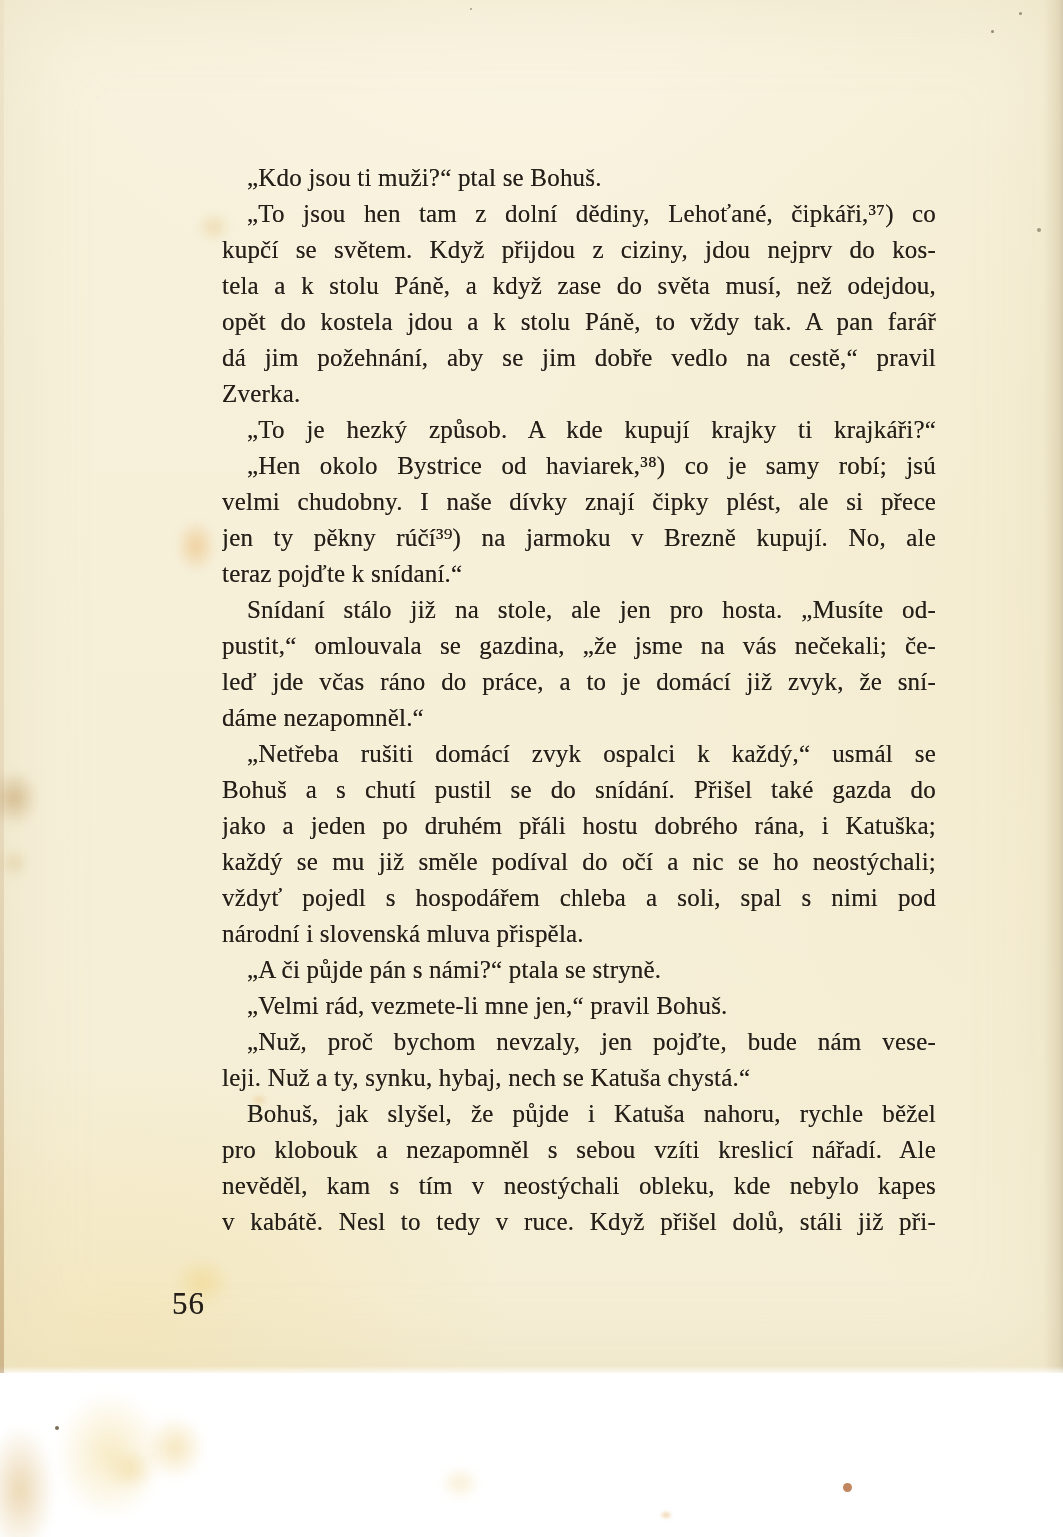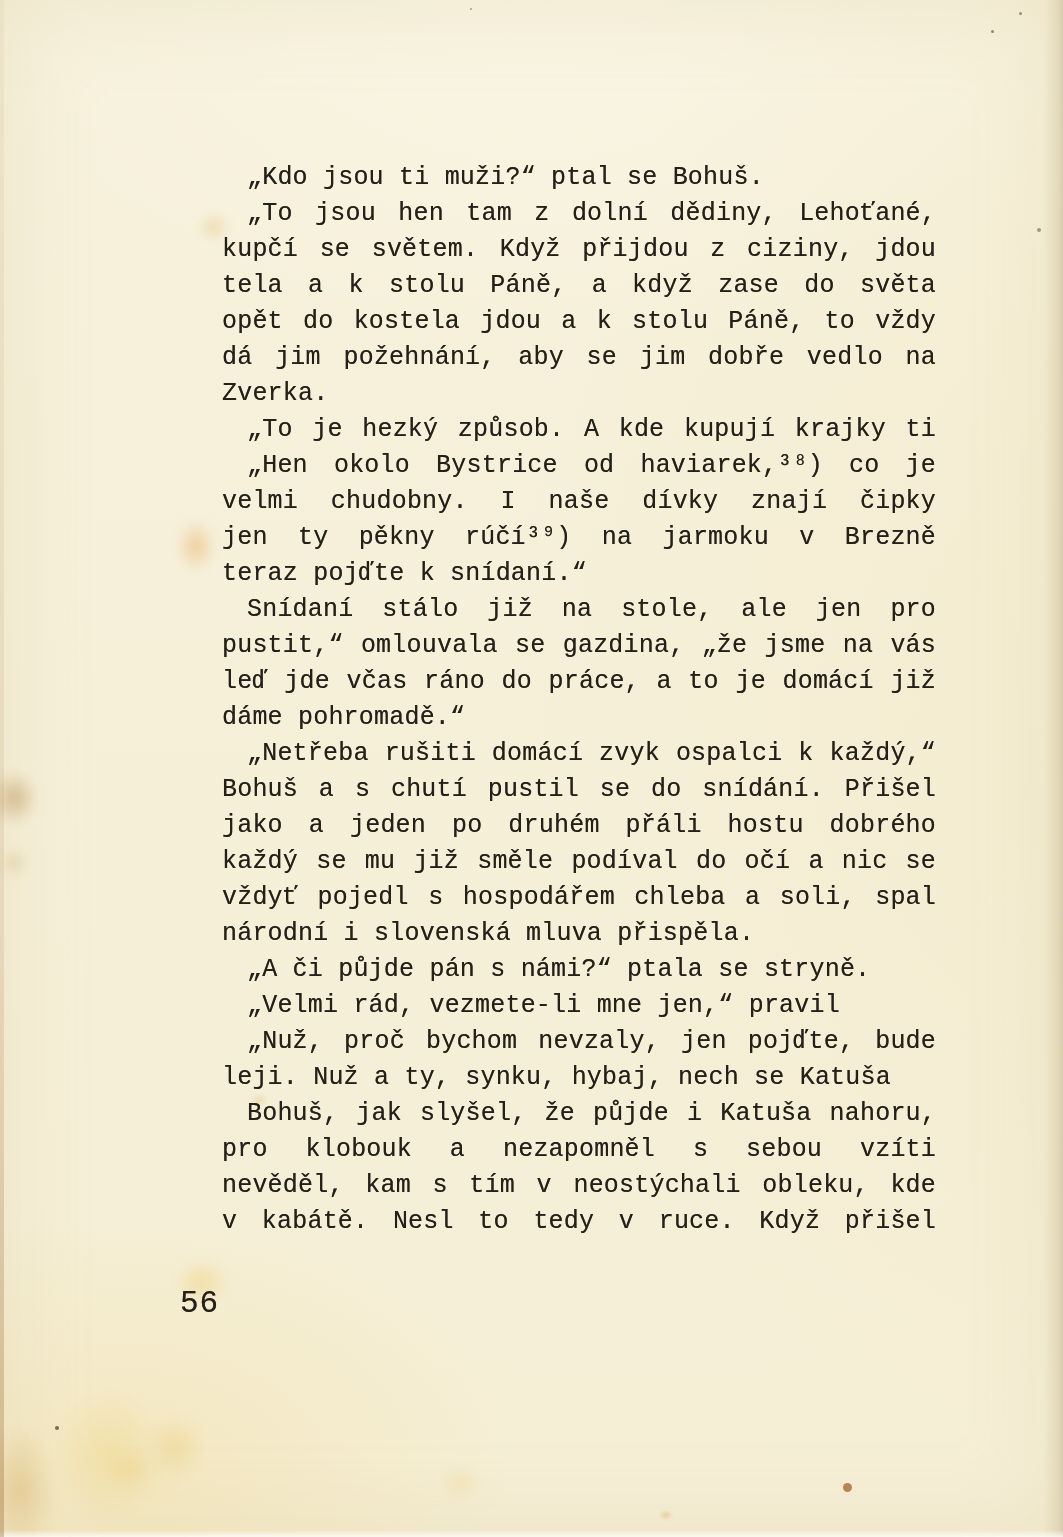--- a/index.html
+++ b/index.html
@@ -4,29 +4,28 @@
 <style>
   html,body{margin:0;padding:0;}
   body{
     width:1063px;height:1537px;
     font-family:"Liberation Serif","DejaVu Serif",serif;
     overflow:hidden;
     background:#ffffff;
   }
   .page{
     position:relative;
-    width:1063px;height:1537px;
+    width:1063px;height:1373px;
     background-color:#f6efd8;
     background-image:
       radial-gradient(ellipse 620px 420px at 12% 96%, rgba(240,216,140,0.30), rgba(240,216,140,0) 62%),
       radial-gradient(ellipse 900px 1200px at 108% 42%, rgba(236,222,172,0.22), rgba(236,222,172,0) 70%),
       radial-gradient(ellipse 800px 500px at 50% 0%, rgba(252,248,232,0.55), rgba(252,248,232,0) 70%),
       linear-gradient(180deg,#f7f1dc 0%, #f5eed5 100%);
     box-shadow: inset 0 0 90px rgba(205,185,130,0.22);
-    font-family: Liberation Mono, monospace;
   }
   
   .edge-right{position:absolute;top:0;right:0;width:20px;height:100%;
     background:linear-gradient(90deg, rgba(170,150,105,0) 0%, rgba(170,150,105,0.20) 80%, rgba(140,125,95,0.28) 100%);}
   .edge-bottom{position:absolute;left:0;bottom:0;width:100%;height:7px;
     background:linear-gradient(0deg, rgba(255,255,255,0.75), rgba(255,255,255,0));}
   .edge-left{position:absolute;top:0;left:0;width:4px;height:100%;
     background:linear-gradient(180deg, rgba(150,100,45,0.05) 0%, rgba(150,100,45,0.12) 60%, rgba(150,100,45,0.35) 100%);}
 
   
@@ -58,21 +57,21 @@
     font-size:25px;
     line-height:36px;
     color:#241f19;
     letter-spacing:0.2px;
     text-shadow:0 0 0.5px rgba(36,31,25,0.65);
   }
   .line{height:36px;overflow:hidden;}
   .line.indent{padding-left:25px;}
   .line.justify{text-align:justify;text-align-last:justify;text-justify:inter-word;}
   .page-number{
-    position:absolute;left:180px;top:1286px;
+    position:absolute;left:172px;top:1286px;
     font-size:31px;color:#241f19;
     letter-spacing:1px;
     text-shadow:0 0 0.5px rgba(36,31,25,0.65);
   }
 </style>
 </head>
 <body>
 
 <div class="page">
 
@@ -104,21 +103,21 @@
       <div class="line justify">dá jim požehnání, aby se jim dobře vedlo na cestě,“ pravil</div>
       <div class="line">Zverka.</div>
       <div class="line indent justify">„To je hezký způsob. A kde kupují krajky ti krajkáři?“</div>
       <div class="line indent justify">„Hen okolo Bystrice od haviarek,³⁸) co je samy robí; jsú</div>
       <div class="line justify">velmi chudobny. I naše dívky znají čipky plést, ale si přece</div>
       <div class="line justify">jen ty pěkny rúčí³⁹) na jarmoku v Brezně kupují. No, ale</div>
       <div class="line">teraz pojďte k snídaní.“</div>
       <div class="line indent justify">Snídaní stálo již na stole, ale jen pro hosta. „Musíte od-</div>
       <div class="line justify">pustit,“ omlouvala se gazdina, „že jsme na vás nečekali; če-</div>
       <div class="line justify">leď jde včas ráno do práce, a to je domácí již zvyk, že sní-</div>
-      <div class="line">dáme pohromadě.“</div>
+      <div class="line">dáme nezapomněl.“</div>
       <div class="line indent justify">„Netřeba rušiti domácí zvyk ospalci k každý,“ usmál se</div>
       <div class="line justify">Bohuš a s chutí pustil se do snídání. Přišel také gazda do</div>
       <div class="line justify">jako a jeden po druhém přáli hostu dobrého rána, i Katuška;</div>
       <div class="line justify">každý se mu již směle podíval do očí a nic se ho neostýchali;</div>
       <div class="line justify">vždyť pojedl s hospodářem chleba a soli, spal s nimi pod</div>
       <div class="line">národní i slovenská mluva přispěla.</div>
       <div class="line indent">„A či půjde pán s námi?“ ptala se stryně.</div>
       <div class="line indent">„Velmi rád, vezmete-li mne jen,“ pravil Bohuš.</div>
       <div class="line indent justify">„Nuž, proč bychom nevzaly, jen pojďte, bude nám vese-</div>
       <div class="line">leji. Nuž a ty, synku, hybaj, nech se Katuša chystá.“</div>

